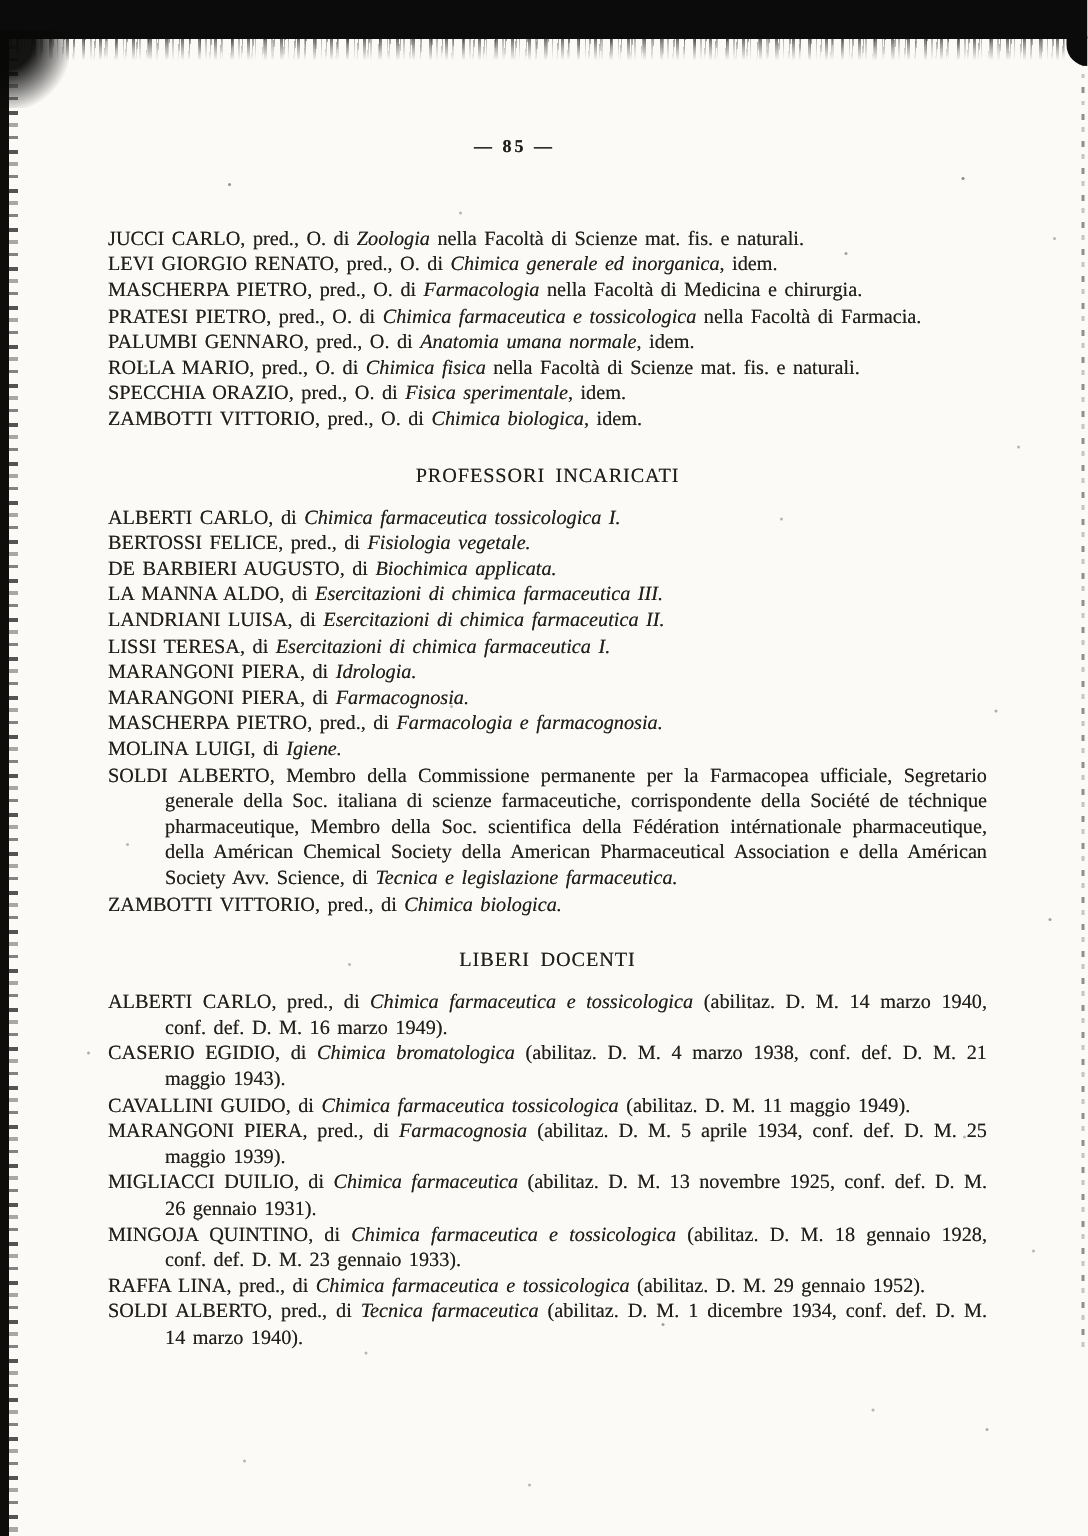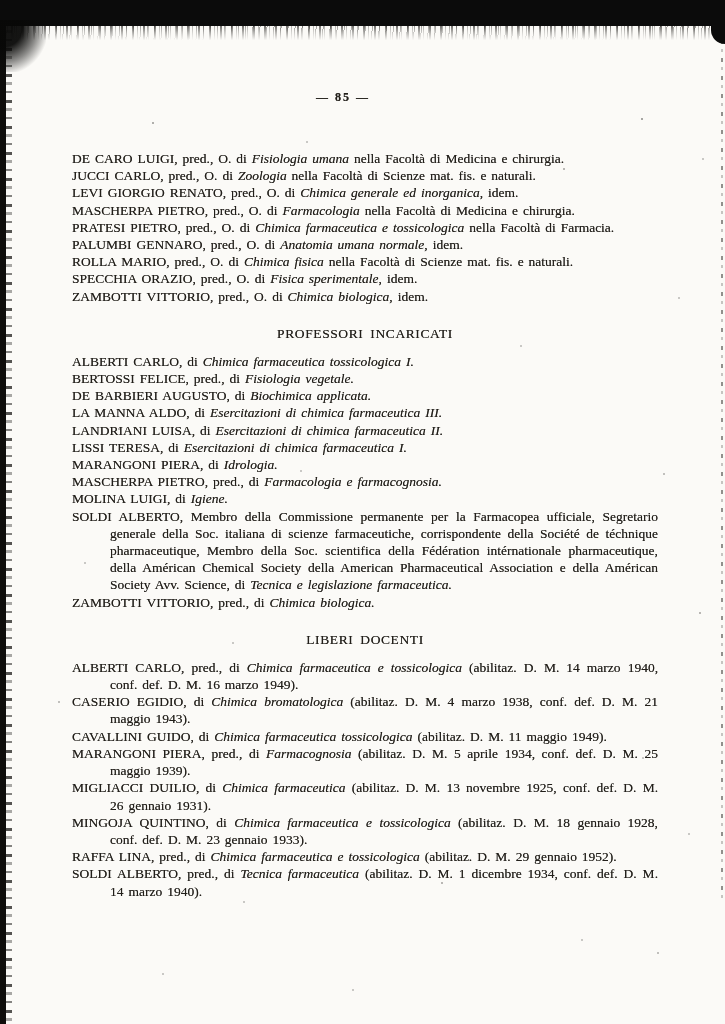--- a/index.html
+++ b/index.html
@@ -102,39 +102,39 @@
 <div class="scan-top-noise"></div>
 <div class="scan-corner-curve"></div>
 <div class="scan-right-edge"></div>
 <div class="scan-left-strip"></div>
 <div class="scan-topleft-blob"></div>
 <div class="speckles"></div>
 
 <div class="page-number">— 85 —</div>
 <div class="doc-body">
     <section>
-      <p class="entry"><span>DE CARO LUIGI, pred., O. di </span><i>Fisiologia umana</i><span> nella Facoltà di Medicina e chirurgia.</span></p>
       <p class="entry"><span>JUCCI CARLO, pred., O. di </span><i>Zoologia</i><span> nella Facoltà di Scienze mat. fis. e naturali.</span></p>
       <p class="entry"><span>LEVI GIORGIO RENATO, pred., O. di </span><i>Chimica generale ed inorganica</i><span>, idem.</span></p>
       <p class="entry"><span>MASCHERPA PIETRO, pred., O. di </span><i>Farmacologia</i><span> nella Facoltà di Medicina e chirurgia.</span></p>
       <p class="entry"><span>PRATESI PIETRO, pred., O. di </span><i>Chimica farmaceutica e tossicologica</i><span> nella Facoltà di Farmacia.</span></p>
       <p class="entry"><span>PALUMBI GENNARO, pred., O. di </span><i>Anatomia umana normale</i><span>, idem.</span></p>
       <p class="entry"><span>ROLLA MARIO, pred., O. di </span><i>Chimica fisica</i><span> nella Facoltà di Scienze mat. fis. e naturali.</span></p>
       <p class="entry"><span>SPECCHIA ORAZIO, pred., O. di </span><i>Fisica sperimentale</i><span>, idem.</span></p>
       <p class="entry"><span>ZAMBOTTI VITTORIO, pred., O. di </span><i>Chimica biologica</i><span>, idem.</span></p>
     </section>
     <section>
       <h2 class="section-heading">PROFESSORI INCARICATI</h2>
       <p class="entry"><span>ALBERTI CARLO, di </span><i>Chimica farmaceutica tossicologica I.</i></p>
       <p class="entry"><span>BERTOSSI FELICE, pred., di </span><i>Fisiologia vegetale.</i></p>
       <p class="entry"><span>DE BARBIERI AUGUSTO, di </span><i>Biochimica applicata.</i></p>
       <p class="entry"><span>LA MANNA ALDO, di </span><i>Esercitazioni di chimica farmaceutica III.</i></p>
       <p class="entry"><span>LANDRIANI LUISA, di </span><i>Esercitazioni di chimica farmaceutica II.</i></p>
       <p class="entry"><span>LISSI TERESA, di </span><i>Esercitazioni di chimica farmaceutica I.</i></p>
       <p class="entry"><span>MARANGONI PIERA, di </span><i>Idrologia.</i></p>
+      <p class="entry"><span>MARANGONI PIERA, di </span><i>Farmacognosia.</i></p>
       <p class="entry"><span>MASCHERPA PIETRO, pred., di </span><i>Farmacologia e farmacognosia.</i></p>
       <p class="entry"><span>MOLINA LUIGI, di </span><i>Igiene.</i></p>
       <p class="entry"><span>SOLDI ALBERTO, Membro della Commissione permanente per la Farmacopea ufficiale, Segretario generale della Soc. italiana di scienze farmaceutiche, corrispondente della Société de téchnique pharmaceutique, Membro della Soc. scientifica della Fédération intérnationale pharmaceutique, della Américan Chemical Society della American Pharmaceutical Association e della Américan Society Avv. Science, di </span><i>Tecnica e legislazione farmaceutica.</i></p>
       <p class="entry"><span>ZAMBOTTI VITTORIO, pred., di </span><i>Chimica biologica.</i></p>
     </section>
     <section>
       <h2 class="section-heading">LIBERI DOCENTI</h2>
       <p class="entry"><span>ALBERTI CARLO, pred., di </span><i>Chimica farmaceutica e tossicologica</i><span> (abilitaz. D. M. 14 marzo 1940, conf. def. D. M. 16 marzo 1949).</span></p>
       <p class="entry"><span>CASERIO EGIDIO, di </span><i>Chimica bromatologica</i><span> (abilitaz. D. M. 4 marzo 1938, conf. def. D. M. 21 maggio 1943).</span></p>
       <p class="entry"><span>CAVALLINI GUIDO, di </span><i>Chimica farmaceutica tossicologica</i><span> (abilitaz. D. M. 11 maggio 1949).</span></p>

